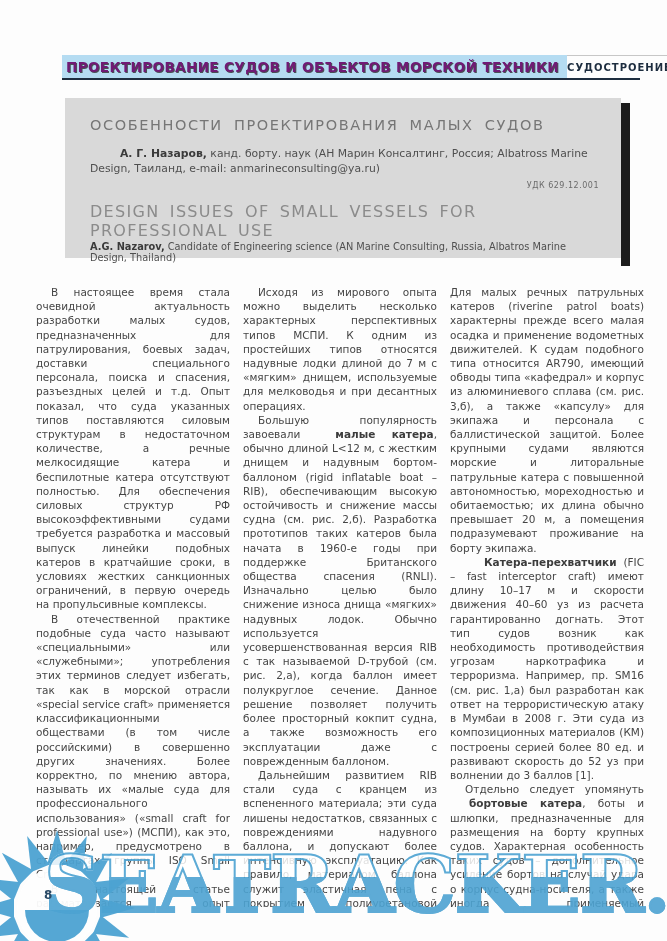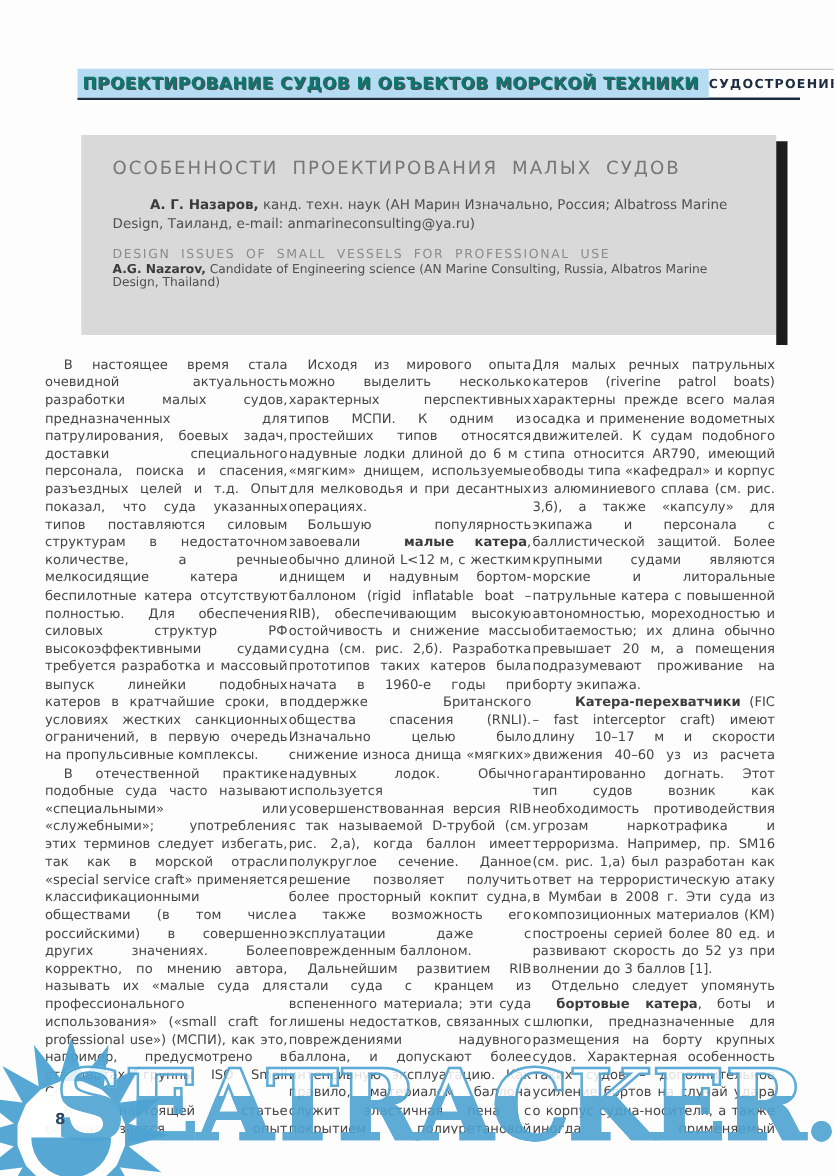--- a/index.html
+++ b/index.html
@@ -10,53 +10,53 @@
   
   .runhead{
     position:absolute;left:62px;top:55px;width:578px;height:23px;
     border-bottom:2px solid var(--rule,#1d2d3f);display:flex;align-items:stretch;
   }
   .runhead .banner{
     background:var(--header-blue,#b5dcf2);flex:0 0 408px;display:flex;align-items:center;
     padding:0 8px 0 4px;
   }
   .runhead .banner span{
-    font-weight:bold;font-size:13.5px;letter-spacing:.4px;color:#0f766e;
+    font-weight:bold;font-size:13.5px;letter-spacing:.4px;color:#701a75;
     text-shadow:1px 1px 0 #4a4f55;white-space:nowrap;
   }
   .runhead .issue{
     flex:1;display:flex;align-items:center;justify-content:flex-end;
     border-top:1px solid #c7c7c7;
   }
   .runhead .issue span{
     font-weight:bold;font-size:10px;letter-spacing:1px;color:#1d2d3f;white-space:nowrap;
   }
   
   .titlebox{
-    position:absolute;left:65px;top:108px;width:556px;height:160px;
+    position:absolute;left:65px;top:98px;width:556px;height:160px;
     background:var(--titlebox-bg,#d9d9d9);box-sizing:border-box;padding:17px 20px 0 25px;
   }
   .titlebox .blackbar{
     position:absolute;right:-9px;top:5px;width:9px;height:163px;background:#1c1c1c;
   }
   .title-ru{
     color:#767676;font-size:14.5px;line-height:1.45;letter-spacing:1.6px;word-spacing:5px;
   }
   .authors{margin-top:11px;font-size:10.8px;line-height:1.35;color:#4f4f4f;width:520px;}
   .authors .b{font-weight:bold;color:#3b3b3b;margin-left:30px;}
   .udc{margin-top:5px;text-align:right;font-size:8px;color:#6b6b6b;letter-spacing:.5px;padding-right:2px;}
   .title-en{
-    margin-top:12px;color:#8b8b8b;font-size:10px;letter-spacing:1.3px;word-spacing:4px;
+    margin-top:12px;color:#8b8b8b;font-size:16px;letter-spacing:1.3px;word-spacing:4px;
   }
   .authors-en{margin-top:1px;font-size:9.8px;color:#4f4f4f;}
   .authors-en .b{font-weight:bold;color:#3b3b3b;}
   
   .bodycols{
     position:absolute;left:36px;top:285px;width:608px;height:622px;
-    display:flex;gap:1px;
+    display:flex;gap:13px;
   }
   .col{flex:0 0 194px;width:194px;height:622px;overflow:hidden;}
   .para{
     margin:0;font-size:10.5px;line-height:14.2px;color:#454545;
     text-align:justify;text-indent:15px;hyphens:auto;-webkit-hyphens:auto;
   }
   .para.noindent{text-indent:0;}
   .para.heading{font-weight:bold;color:#3c3c3c;}
   .para .b{font-weight:bold;color:#3c3c3c;padding-left:19px;}
   
@@ -93,33 +93,34 @@
     <div class="issue">
       <span>СУДОСТРОЕНИЕ 6'2023</span>
     </div>
   </div>
 
   <div class="titlebox">
     <div class="blackbar"></div>
     <div class="title-ru">
       <div>ОСОБЕННОСТИ  ПРОЕКТИРОВАНИЯ  МАЛЫХ  СУДОВ</div>
     </div>
-    <div class="authors"><span class="b">А. Г. Назаров,</span><span> канд. техн. наук (АН Марин Изначально, Россия; Albatross Marine Design, Таиланд, e-mail: anmarineconsulting@ya.ru)</span></div>
+    <div class="authors"><span class="b">А. Г. Назаров,</span><span> канд. борту. наук (АН Марин Консалтинг, Россия; Albatross Marine Design, Таиланд, e-mail: anmarineconsulting@ya.ru)</span></div>
+    <div class="udc">УДК 629.12.001</div>
     <div class="title-en">DESIGN  ISSUES  OF  SMALL  VESSELS  FOR  PROFESSIONAL  USE</div>
     <div class="authors-en"><span class="b">A.G. Nazarov,</span><span> Candidate of Engineering science (AN Marine Consulting, Russia, Albatros Marine Design, Thailand)</span></div>
   </div>
 
   <div class="bodycols">
     <div class="col">
         <p class="para"><span>В настоящее время стала очевидной актуальность разработки малых судов, предназначенных для патрулирования, боевых задач, доставки специального персонала, поиска и спасения, разъездных целей и т.д. Опыт показал, что суда указанных типов поставляются силовым структурам в недостаточном количестве, а речные мелкосидящие катера и беспилотные катера отсутствуют полностью. Для обеспечения силовых структур РФ высокоэффективными судами требуется разработка и массовый выпуск линейки подобных катеров в кратчайшие сроки, в условиях жестких санкционных ограничений, в первую очередь на пропульсивные комплексы.</span></p>
         <p class="para"><span>В отечественной практике подобные суда часто называют «специальными» или «служебными»; употребления этих терминов следует избегать, так как в морской отрасли «special service craft» применяется классификационными обществами (в том числе российскими) в совершенно других значениях. Более корректно, по мнению автора, называть их «малые суда для профессионального использования» («small craft for professional use») (МСПИ), как это, например, предусмотрено в стандартах группы ISO Small Craft.</span></p>
         <p class="para"><span>В настоящей статье рассматривается опыт конструкторского бюро AMD в создании подобных судов в основном для рынков Азии, Африки и Южной Америки; большинство из них строились на азиатских судостроительных предприятиях (рис. 1–3). Учет этого опыта участия в тендерах, разработки, постройки и испытаний позволит судостроительным предприятиям РФ повысить эффективность и сократить сроки проектирования МСПИ.</span></p>
       </div>
     <div class="col">
-        <p class="para"><span>Исходя из мирового опыта можно выделить несколько характерных перспективных типов МСПИ. К одним из простейших типов относятся надувные лодки длиной до 6 м с «мягким» днищем, используемые для мелководья и при десантных операциях.</span></p>
+        <p class="para"><span>Исходя из мирового опыта можно выделить несколько характерных перспективных типов МСПИ. К одним из простейших типов относятся надувные лодки длиной до 7 м с «мягким» днищем, используемые для мелководья и при десантных операциях.</span></p>
         <p class="para"><span>Большую популярность завоевали </span><span class="b">малые катера</span><span>, обычно длиной L&lt;12 м, с жестким днищем и надувным бортом-баллоном (rigid inflatable boat – RIB), обеспечивающим высокую остойчивость и снижение массы судна (см. рис. 2,б). Разработка прототипов таких катеров была начата в 1960-е годы при поддержке Британского общества спасения (RNLI). Изначально целью было снижение износа днища «мягких» надувных лодок. Обычно используется усовершенствованная версия RIB с так называемой D-трубой (см. рис. 2,а), когда баллон имеет полукруглое сечение. Данное решение позволяет получить более просторный кокпит судна, а также возможность его эксплуатации даже с поврежденным баллоном.</span></p>
         <p class="para"><span>Дальнейшим развитием RIB стали суда с кранцем из вспененного материала; эти суда лишены недостатков, связанных с повреждениями надувного баллона, и допускают более интенсивную эксплуатацию. Как правило, материалом баллона служит эластичная пена с покрытием полиуретановой краской (см. рис. 1,г) или (в более упрощенном варианте) ПВХ-тканью.</span></p>
       </div>
     <div class="col">
         <p class="para noindent"><span>Для малых речных патрульных катеров (riverine patrol boats) характерны прежде всего малая осадка и применение водометных движителей. К судам подобного типа относится AR790, имеющий обводы типа «кафедрал» и корпус из алюминиевого сплава (см. рис. 3,б), а также «капсулу» для экипажа и персонала с баллистической защитой. Более крупными судами являются морские и литоральные патрульные катера с повышенной автономностью, мореходностью и обитаемостью; их длина обычно превышает 20 м, а помещения подразумевают проживание на борту экипажа.</span></p>
         <p class="para"><span class="b">Катера-перехватчики</span><span> (FIC – fast interceptor craft) имеют длину 10–17 м и скорости движения 40–60 уз из расчета гарантированно догнать. Этот тип судов возник как необходимость противодействия угрозам наркотрафика и терроризма. Например, пр. SM16 (см. рис. 1,а) был разработан как ответ на террористическую атаку в Мумбаи в 2008 г. Эти суда из композиционных материалов (КМ) построены серией более 80 ед. и развивают скорость до 52 уз при волнении до 3 баллов [1].</span></p>
         <p class="para"><span>Отдельно следует упомянуть </span><span class="b">бортовые катера</span><span>, боты и шлюпки, предназначенные для размещения на борту крупных судов. Характерная особенность таких судов – дополнительное усиление бортов на случай удара о корпус судна-носителя, а также иногда применяемый одноточечный подъем быстроразъемным гаком. К таким судам можно отнести 11,4-метровый бот пр. MOB11 (см. рис. 1,в): судно из КМ может принимать на борт до 35 человек (в режиме спасения – до 60) и сохраняет непотопляемость при полном заливании за счет встроенных блоков плавучести из пенопласта.</span></p>
       </div>
   </div>
 

